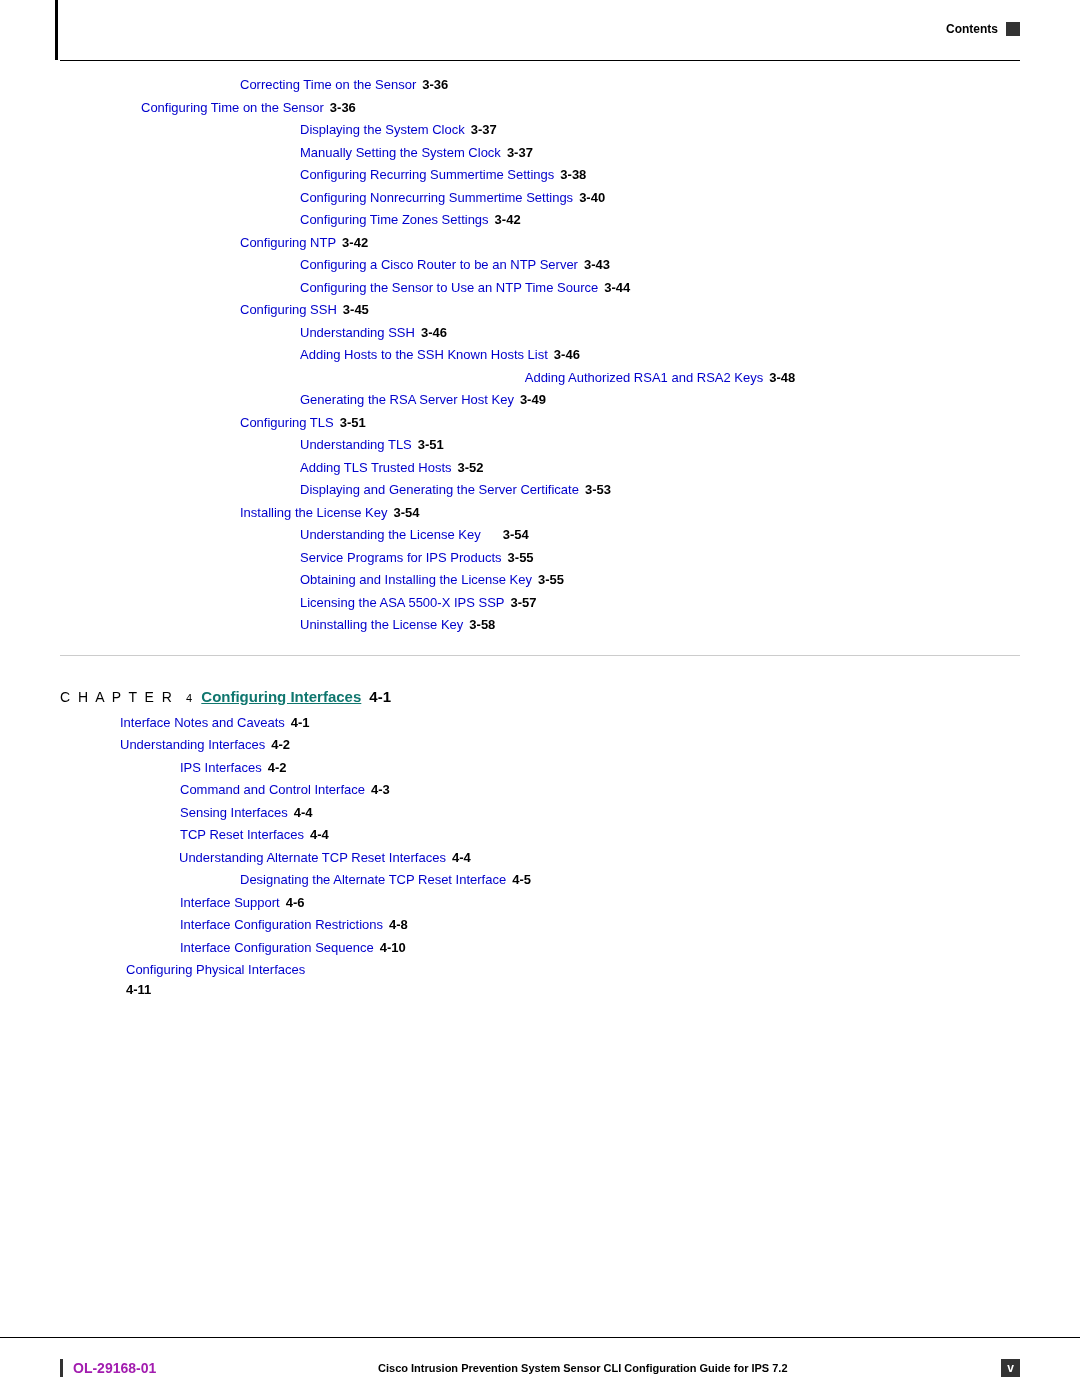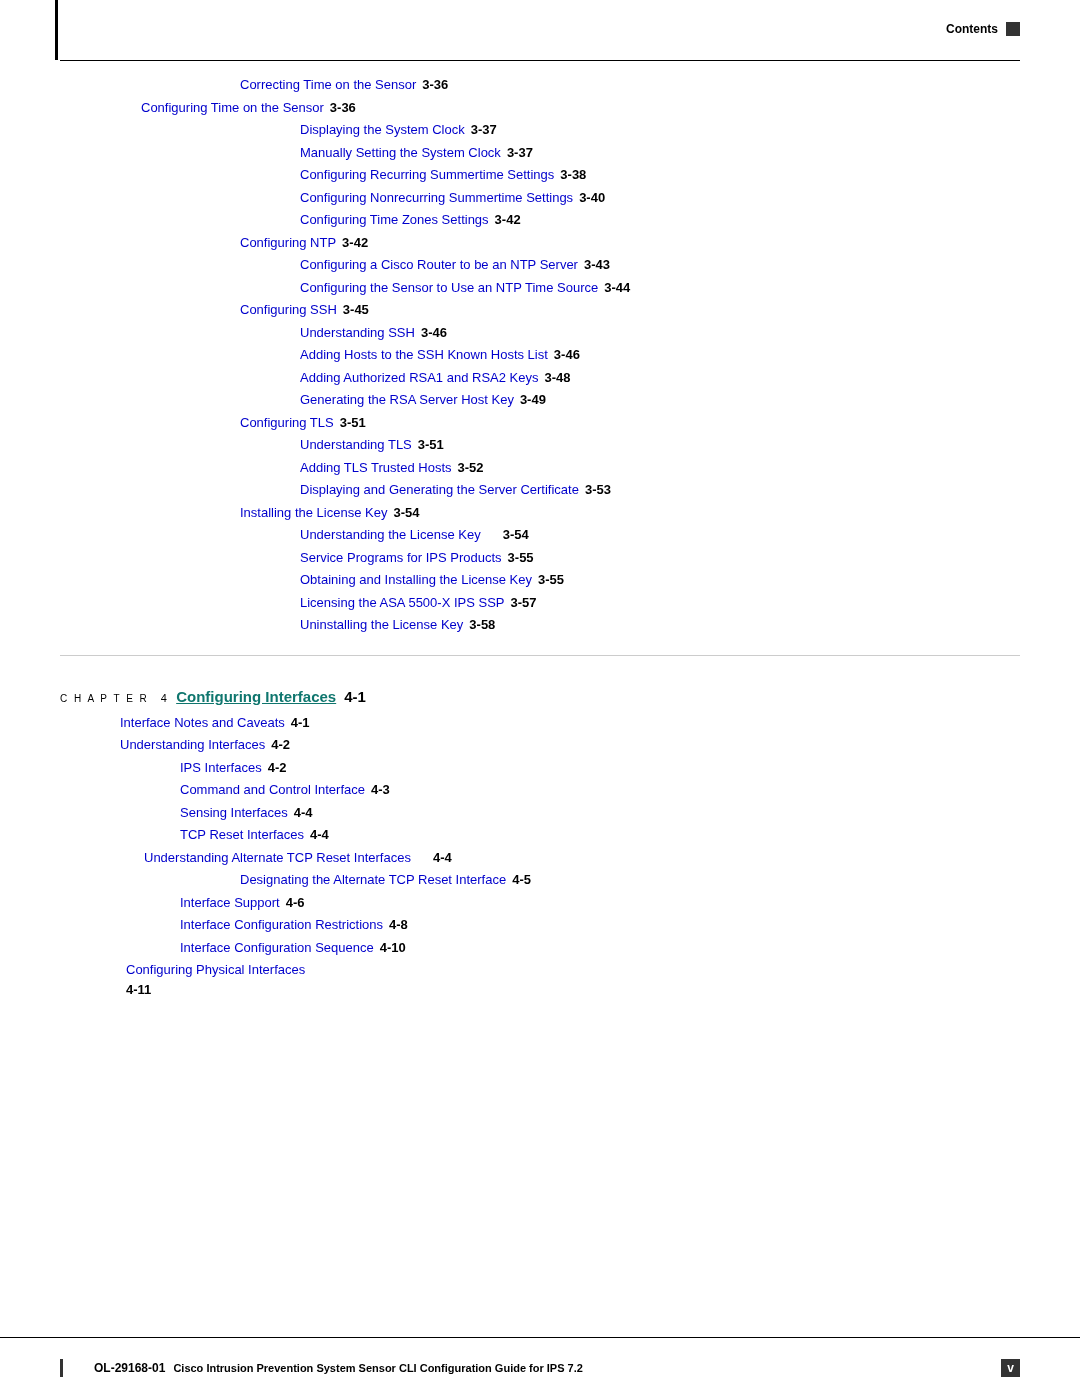--- a/index.html
+++ b/index.html
@@ -92,21 +92,21 @@
     }
 
     
     .chapter-header {
       display: flex;
       align-items: baseline;
       margin-top: 32px;
       margin-bottom: 8px;
     }
     .chapter-label {
-      font-size: 10px;
+      font-size: 14px;
       font-weight: normal;
       letter-spacing: 2px;
       text-transform: uppercase;
       color: #000;
       margin-right: 12px;
     }
     .chapter-num {
       font-size: 11px;
       font-weight: normal;
       letter-spacing: 2px;
@@ -150,29 +150,29 @@
       gap: 4px;
     }
     .footer-bar {
       width: 3px;
       height: 18px;
       background: #333;
       display: inline-block;
       margin-right: 6px;
     }
     .footer-doc-num {
-      font-size: 12px;
-      font-weight: bold;
-      color: #000000;
-      margin-left: 21px;
+      font-size: 14px;
+      font-weight: bold;
+      color: #a21caf;
     }
     .footer-center {
       font-size: 11px;
       font-weight: bold;
       color: #000;
+      text-align: center;
       flex: 1;
       padding-left: 8px;
     }
     .footer-right {
       display: flex;
       align-items: center;
       gap: 6px;
     }
     .footer-page {
       font-size: 12px;
@@ -244,21 +244,21 @@
           <span class="toc-page">3-45</span>
         </div>
         <div class="toc-entry" style="margin-left: 240px;">
           <a class="toc-link" href="#">Understanding SSH</a>
           <span class="toc-page">3-46</span>
         </div>
         <div class="toc-entry" style="margin-left: 240px;">
           <a class="toc-link" href="#">Adding Hosts to the SSH Known Hosts List</a>
           <span class="toc-page">3-46</span>
         </div>
-        <div class="toc-entry" style="margin-left: 240px;">
+        <div class="toc-entry" style="margin-left: 240px; justify-content: center;">
           <a class="toc-link" href="#">Adding Authorized RSA1 and RSA2 Keys</a>
           <span class="toc-page">3-48</span>
         </div>
         <div class="toc-entry" style="margin-left: 240px;">
           <a class="toc-link" href="#">Generating the RSA Server Host Key</a>
           <span class="toc-page">3-49</span>
         </div>
         <div class="toc-entry" style="margin-left: 180px;">
           <a class="toc-link" href="#">Configuring TLS</a>
           <span class="toc-page">3-51</span>
@@ -329,21 +329,21 @@
           <span class="toc-page">4-3</span>
         </div>
         <div class="toc-entry" style="margin-left: 120px;">
           <a class="toc-link" href="#">Sensing Interfaces</a>
           <span class="toc-page">4-4</span>
         </div>
         <div class="toc-entry" style="margin-left: 120px;">
           <a class="toc-link" href="#">TCP Reset Interfaces</a>
           <span class="toc-page">4-4</span>
         </div>
-        <div class="toc-entry" style="margin-left: 84px; gap: 16px;">
+        <div class="toc-entry" style="margin-left: 119px;">
           <a class="toc-link" href="#">Understanding Alternate TCP Reset Interfaces</a>
           <span class="toc-page">4-4</span>
         </div>
         <div class="toc-entry" style="margin-left: 180px;">
           <a class="toc-link" href="#">Designating the Alternate TCP Reset Interface</a>
           <span class="toc-page">4-5</span>
         </div>
         <div class="toc-entry" style="margin-left: 120px;">
           <a class="toc-link" href="#">Interface Support</a>
           <span class="toc-page">4-6</span>

